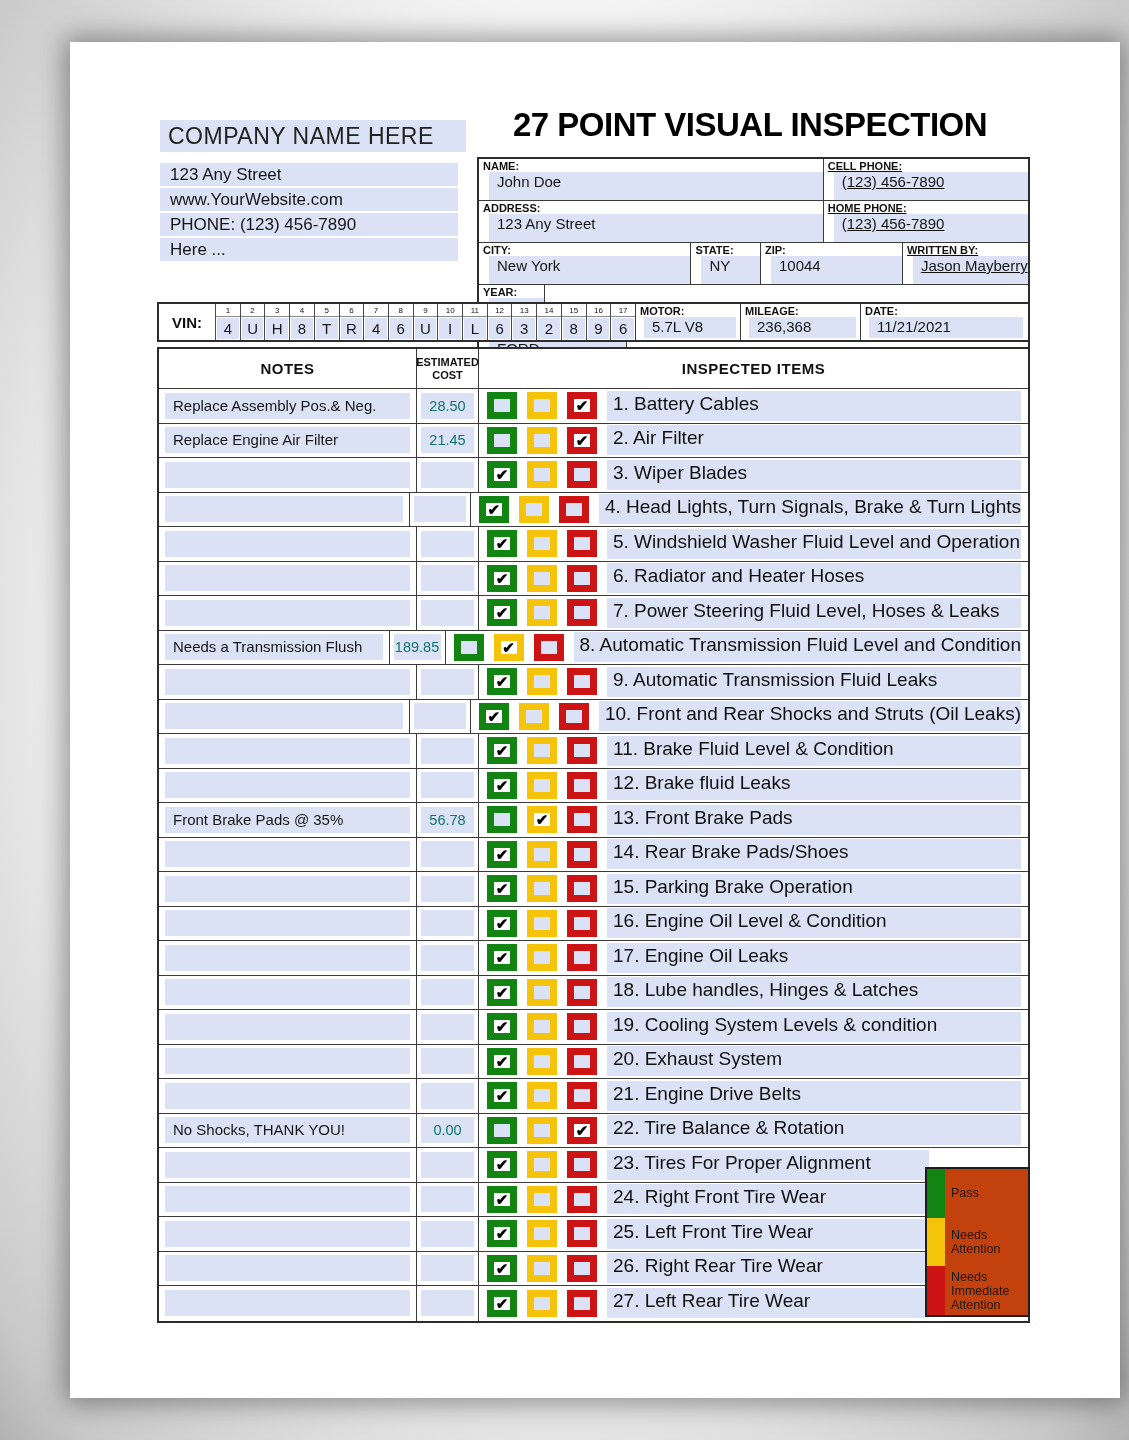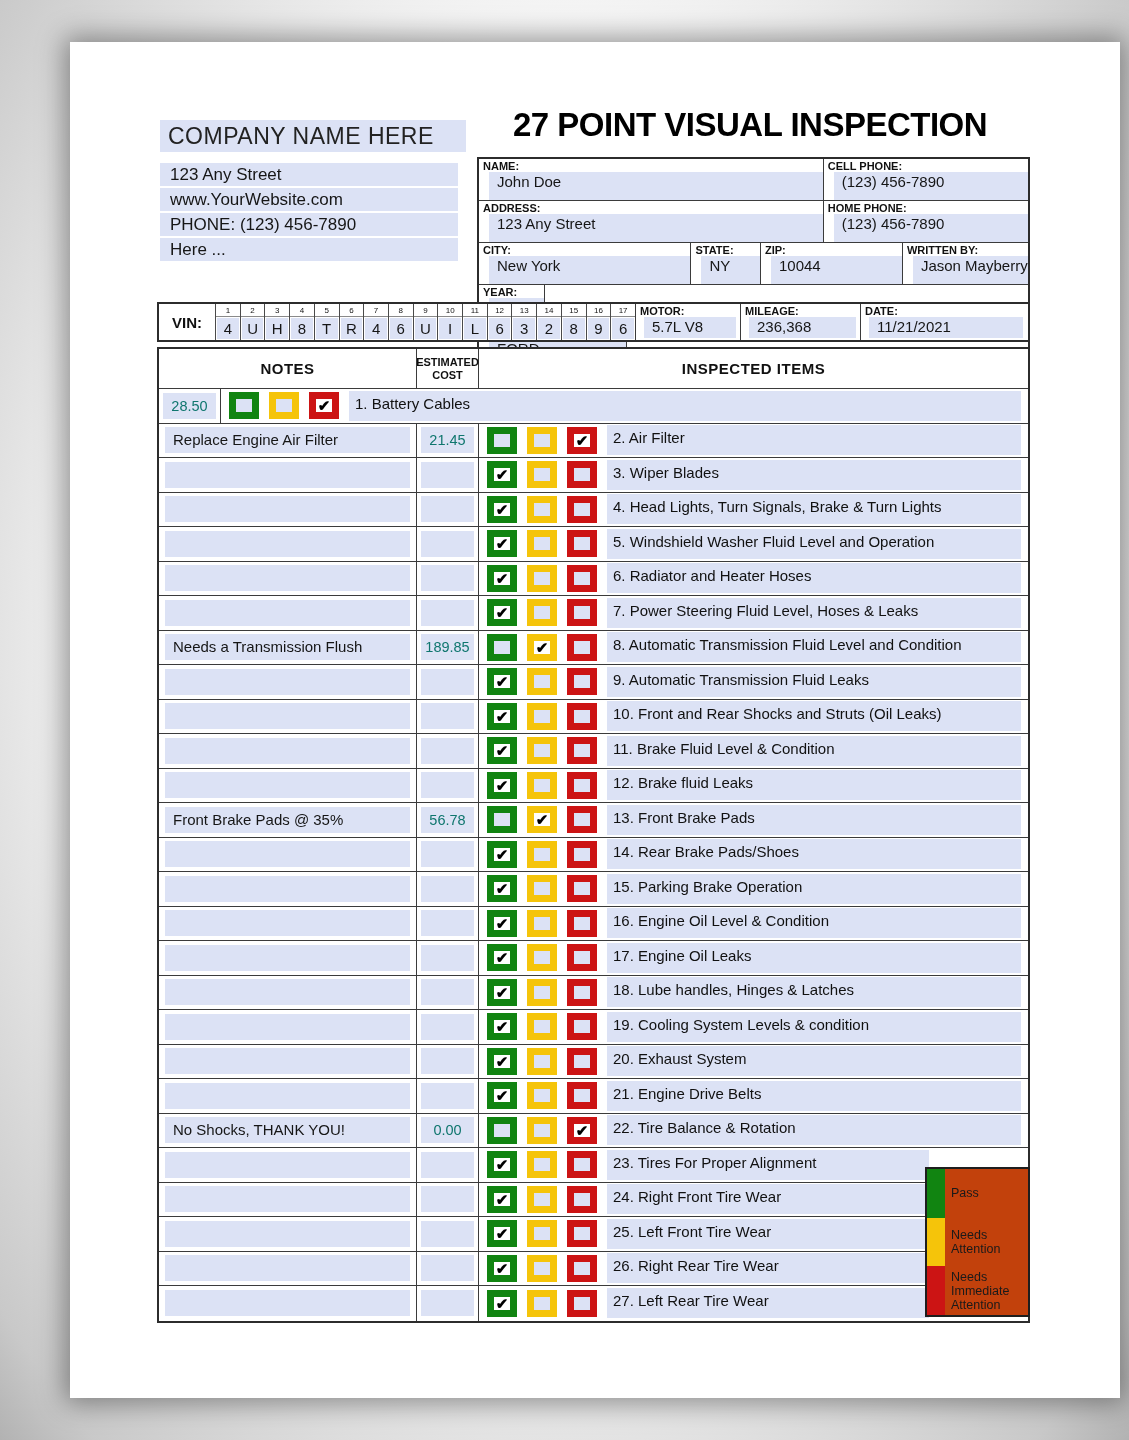--- a/index.html
+++ b/index.html
@@ -39,21 +39,21 @@
   }
 
   
   .custform {
     position: absolute; left: 407px; top: 115px; width: 553px;
     border: 2px solid #2c2c2c; background: #fff;
   }
   .frow { display: flex; border-bottom: 1.5px solid #3b3b3b; }
   .frow:last-child { border-bottom: none; flex-direction: column; }
   .fcell { display: flex; flex-direction: column; border-right: 1.5px solid #3b3b3b; height: 41px; overflow: hidden; }
-  .fcell:last-child { border-right: none; }
+  .fcell:last-child { border-right: none; text-decoration: underline; }
   .flabel { font-size: 11px; font-weight: bold; padding: 1px 0 0 4px; white-space: nowrap; }
   .fbar {
     background: var(--hl); margin-left: 10px; flex: 1;
     font-size: 15px; line-height: 19px; padding-left: 8px; white-space: nowrap; color: #161616;
   }
   .w346{width:346px}.w207{width:205px}.w214{width:214px}.w70{width:70px}
   .w143{width:143px}.w126{width:126px}.w66{width:66px}.w148{width:148px}.w213{width:213px}
 
   
   .vinrow {
@@ -88,21 +88,21 @@
   .cell.items { flex: 1; padding-left: 8px; }
   .note-bar { flex: 1; height: 26px; line-height: 26px; font-size: 15px; padding-left: 8px; white-space: nowrap; overflow: hidden; color: #161616; }
   .cost-bar { flex: 1; height: 26px; line-height: 26px; font-size: 14.5px; text-align: center; color: #0f766e; }
 
   .cb { width: 30px; height: 27px; flex: none; margin-right: 10px; border-style: solid; border-width: 7px; }
   .cb.pass      { border-color: var(--green); }
   .cb.attention { border-color: var(--yellow); }
   .cb.immediate { border-color: var(--red); }
   .cb-in { width: 100%; height: 100%; background: var(--hl); display: flex; align-items: center; justify-content: center; }
   .cb-in.checked { background: #fff; font-size: 15px; font-weight: bold; color: #000; line-height: 13px; overflow: visible; }
-  .item-bar { flex: 1; height: 30px; line-height: 26px; font-size: 15px; padding-left: 6px; margin-right: 7px; white-space: nowrap; overflow: hidden; color: #111; }
+  .item-bar { flex: 1; height: 30px; line-height: 26px; font-size: 19px; padding-left: 6px; margin-right: 7px; white-space: nowrap; overflow: hidden; color: #111; }
   .item-bar.short { flex: none; width: 322px; }
 
   
   .legend {
     position: absolute; left: 855px; top: 1125px; width: 105px; height: 150px;
     background: #c2410c; border: 2px solid #1e1e1e; display: flex; z-index: 5;
   }
   .legend-swatchbar { width: 18px; display: flex; flex-direction: column; }
   .seg { flex: 1; }
   .seg.green { background: var(--green); }
@@ -274,20 +274,23 @@
   </div>
 
   <div class="maintable">
     <div class="thead">
       <div class="h-notes">NOTES</div>
       <div class="h-cost">ESTIMATED COST</div>
       <div class="h-items">INSPECTED ITEMS</div>
     </div>
     <div>
         <div class="trow">
+          <div class="cell notes">
+            <div class="bar note-bar">Replace Assembly Pos.&amp; Neg.</div>
+          </div>
           <div class="cell cost">
             <div class="bar cost-bar">28.50</div>
           </div>
           <div class="cell items">
             <div class="cb pass">
               <div class="cb-in"></div>
             </div>
             <div class="cb attention">
               <div class="cb-in"></div>
             </div>

